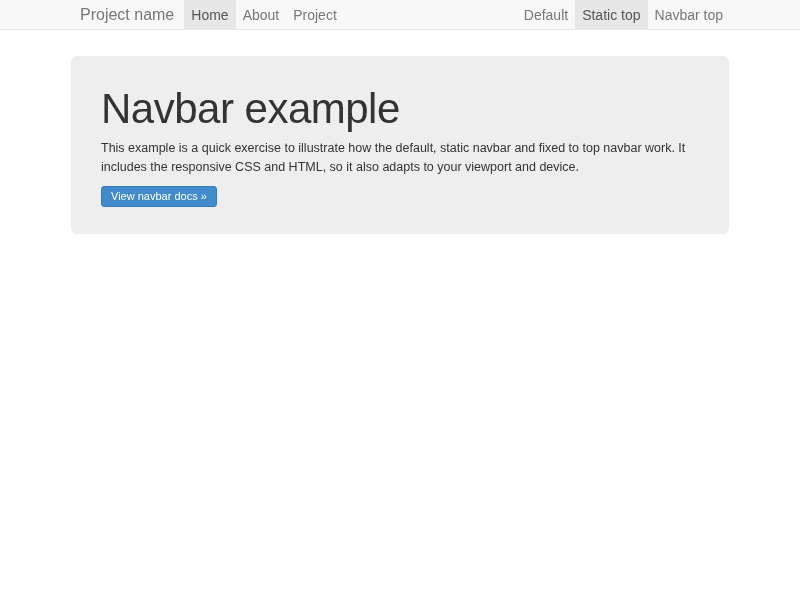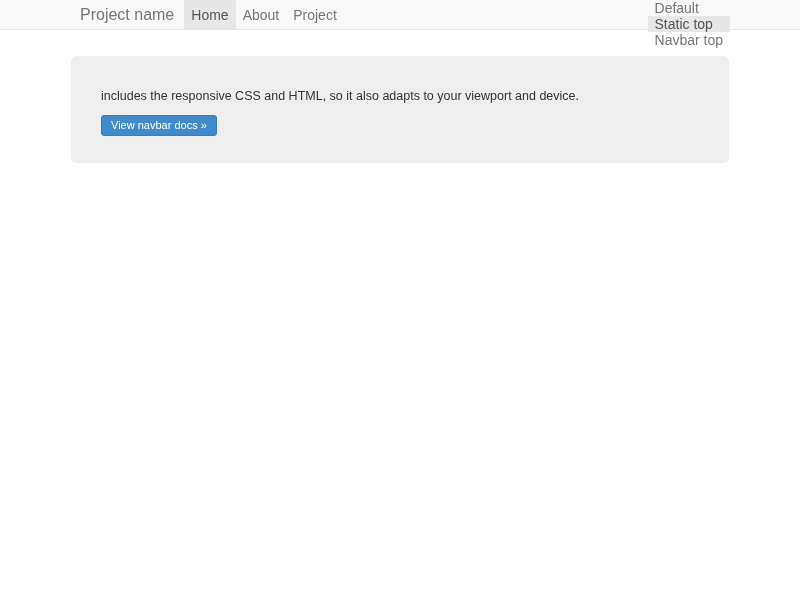--- a/index.html
+++ b/index.html
@@ -31,21 +31,21 @@
     display: flex;
     align-items: center;
     padding: 0 10px;
     font-size: 16px;
     color: #777;
     text-decoration: none;
     cursor: pointer;
     white-space: nowrap;
   }
   .nav-group { display: flex; align-items: stretch; }
-  .nav-right { margin-left: auto; flex-direction: column; }
+  .nav-right { margin-left: auto; }
   .nav-item {
     display: flex;
     align-items: center;
     padding: 0 7px;
     font-size: 14px;
     color: #777;
     text-decoration: none;
     cursor: pointer;
     white-space: nowrap;
   }
@@ -116,18 +116,20 @@
     <div class="nav-group nav-right">
       <a class="nav-item">Default</a>
       <a class="nav-item active">Static top</a>
       <a class="nav-item">Navbar top</a>
     </div>
   </div>
 </nav>
 
 <main>
   <div class="jumbotron">
+    <h1>Navbar example</h1>
     <p>
+      <span class="line">This example is a quick exercise to illustrate how the default, static navbar and fixed to top navbar work. It</span>
       <span class="line">includes the responsive CSS and HTML, so it also adapts to your viewport and device.</span>
     </p>
     <a class="btn-primary">View navbar docs »</a>
   </div>
 </main>
 
 </body></html>

